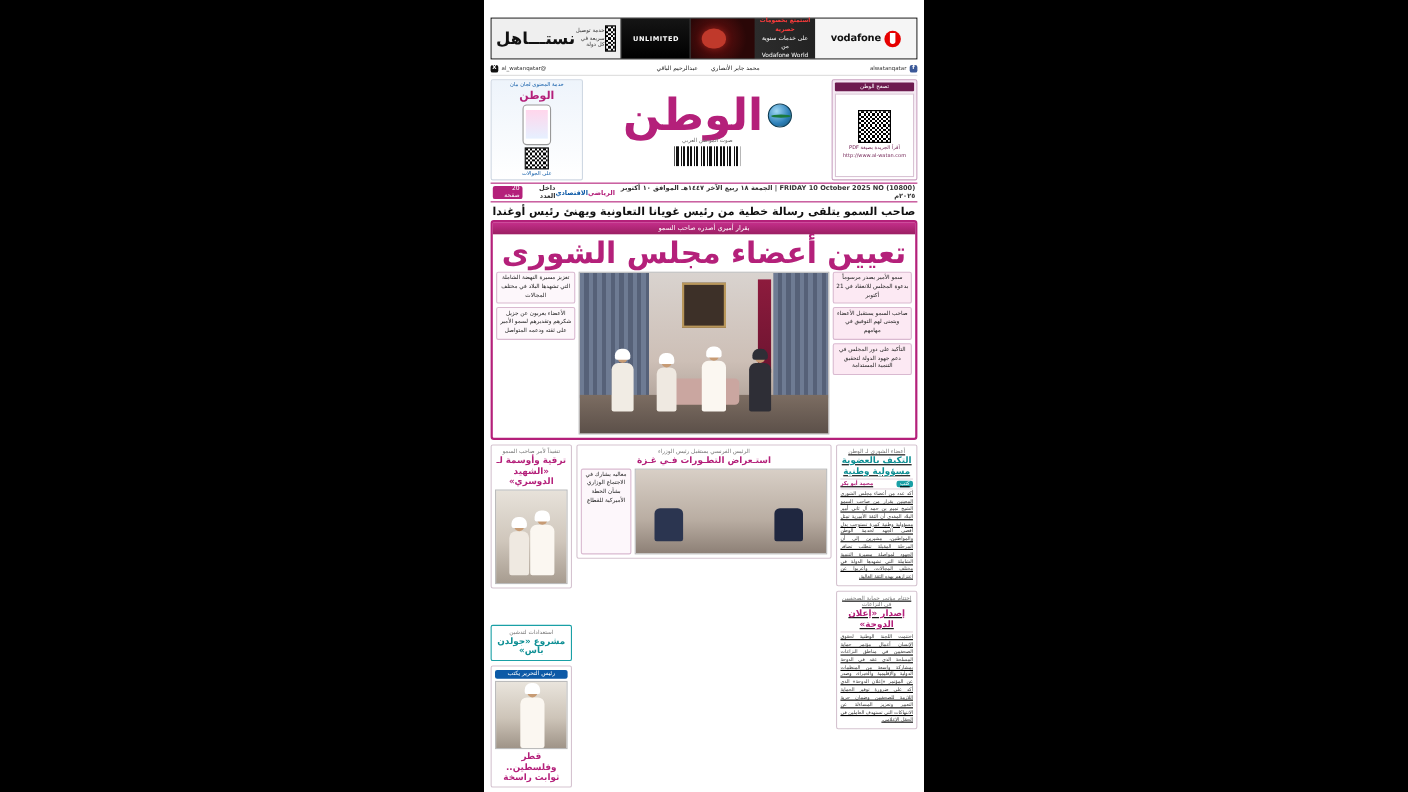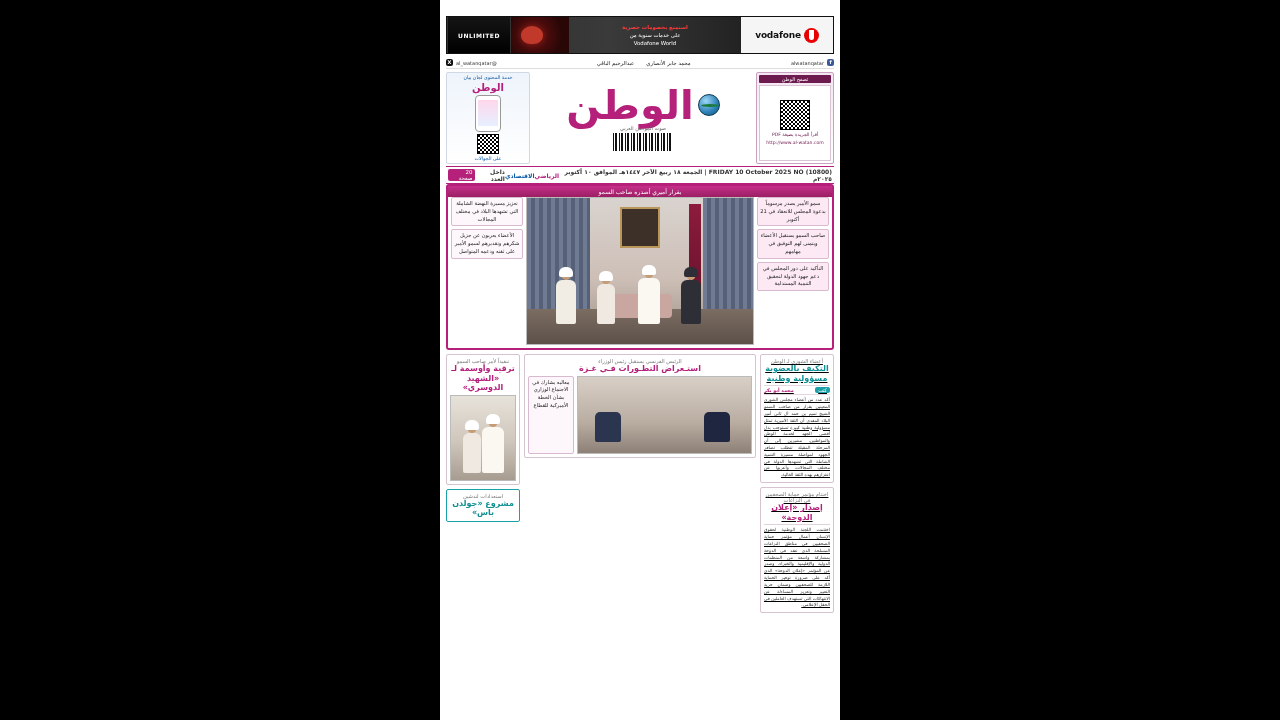--- a/index.html
+++ b/index.html
@@ -231,21 +231,21 @@
   
   .lower {
     margin: 4px 6px 0 6px; display:flex; gap:4px; flex: 1 1 auto; min-height:0;
   }
   .col { display:flex; flex-direction:column; gap:4px; }
   .col-right { flex: 0 0 74px; text-decoration: underline; }
   .col-mid   { flex: 1 1 auto; }
   .col-left  { flex: 0 0 74px; }
 
   .card { border:1px solid #d5c3d0; border-radius:2px; padding:3px; background:#fff; }
-  .card.teal { border-color:#1aa0a6; }
+  .card.teal { border-color:#1aa0a6;margin-top:29px; }
   .card-kicker { font-size:5.2px; color:#777; text-align:center; }
   .card-title { font-size:8px; font-weight:bold; color:#b4207a; text-align:center; line-height:1.2; }
   .card-title.teal { color:#0e8f94; }
   .bodytext {
     font-size:4.4px; line-height:1.55; color:#333; text-align:justify; direction:rtl;
     column-count:2; column-gap:3px;
   }
   .bodytext.one { column-count:1; }
   .byline {
     display:flex; align-items:center; justify-content:space-between;
@@ -311,20 +311,25 @@
         <span class="vf-logo"></span>
         <span class="vf-word">vodafone</span>
       </div>
       <div class="tb-mid">
         <span class="red">استمتع بخصومات حصرية</span>
         <span>على خدمات سنوية من</span>
         <span>Vodafone World</span>
       </div>
       <div class="tb-art"></div>
       <div class="tb-unl">UNLIMITED</div>
+      <div class="tb-right">
+        <span class="qr"></span>
+        <span class="ar-sub">خدمة توصيل سريعة في كل دولة</span>
+        <span class="ar-big">نستـــاهل</span>
+      </div>
     </div>
 
     <div class="masthead-bar">
       <div class="mh-social">
         <span class="badge-f">f</span>
         <span>alwatanqatar</span>
       </div>
       <div class="mh-names">
         <span>محمد جابر الأنصاري</span>
         <span>عبدالرحيم الباقي</span>
@@ -366,23 +371,25 @@
     </div>
 
     <div class="sections">
       <span class="s-item">FRIDAY 10 October 2025 NO (10800)  |  الجمعة ١٨ ربيع الآخر ١٤٤٧هـ الموافق ١٠ أكتوبر ٢٠٢٥م</span>
       <span class="s-item s-sport">الرياضي</span>
       <span class="s-item s-econ">الاقتصادي</span>
       <span class="s-item">داخل العدد</span>
       <span class="s-pages">20 صفحة</span>
     </div>
 
+    <div class="toplede">صاحب السمو يتلقى رسالة خطية من رئيس غويانا التعاونية ويهنئ رئيس أوغندا</div>
 
     <div class="hero">
       <div class="hero-kicker">بقرار أميري أصدره صاحب السمو</div>
+      <div class="hero-title">تعيين أعضاء مجلس الشورى</div>
       <div class="hero-body">
 
         <div class="hero-side">
           <div class="side-box pink">سمو الأمير يصدر مرسوماً بدعوة المجلس للانعقاد في 21 أكتوبر</div>
           <div class="side-box pink">صاحب السمو يستقبل الأعضاء ويتمنى لهم التوفيق في مهامهم</div>
           <div class="side-box pink">التأكيد على دور المجلس في دعم جهود الدولة لتحقيق التنمية المستدامة</div>
         </div>
 
         <div class="hero-photo">
           <span class="hp-wall"></span>
@@ -464,17 +471,27 @@
                 <span class="gutra"></span>
               </span>
           </div>
         </div>
 
         <div class="card teal">
           <div class="card-kicker">استعدادات لتدشين</div>
           <div class="card-title teal">مشروع «جولدن باس»</div>
         </div>
 
+        <div class="card">
+          <div class="blue-bar">رئيس التحرير يكتب</div>
+          <div class="photo ph-portrait" style="margin:2px 0;">
+            <span class="fig fig3" style="left:34%;bottom:0;">
+                <span class="head"></span>
+                <span class="gutra"></span>
+              </span>
+          </div>
+          <div class="card-title">قطر وفلسطين.. ثوابت راسخة</div>
+        </div>
       </div>
 
     </div>
   </div>
 </div>
 
 </body></html>

